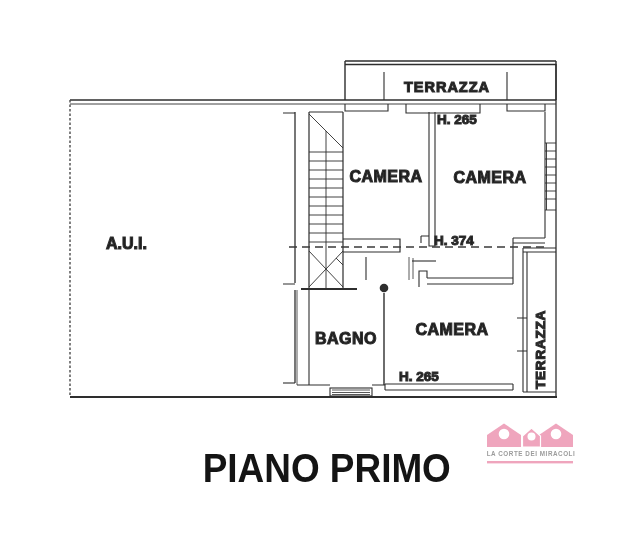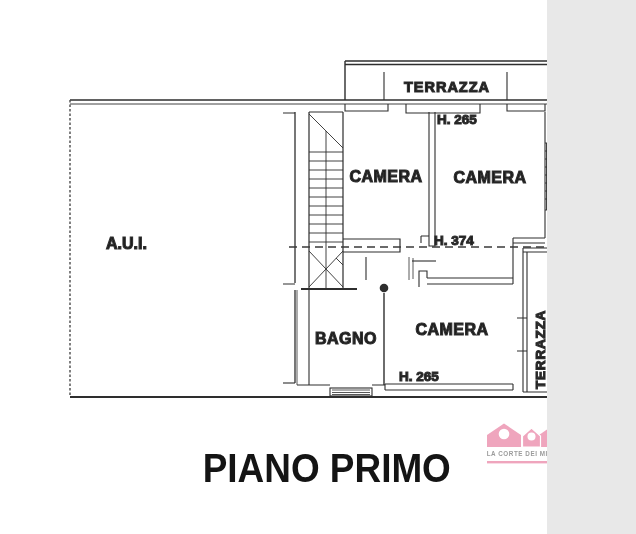--- a/index.html
+++ b/index.html
@@ -1,17 +1,17 @@
 <!DOCTYPE html>
 <html><head>
 <meta charset="utf-8">
 <style>
   html,body { margin:0; padding:0; background:#e8e8e8; }
   .stage {
-    position:relative; width:547px; height:534px; background:#ffffff;
+    position:relative; width:636px; height:534px; background:#ffffff;
     font-family:"Liberation Sans", sans-serif; overflow:hidden;
   }
   svg.plan { position:absolute; left:0; top:0; }
   svg.plan text {
     font-family:"Liberation Sans", sans-serif;
     font-weight:bold; fill:#1c1c1c;
   }
   .room-label   { font-size:16px; letter-spacing:0.5px; }
   .small-label  { font-size:13.5px; }
   .terr-label   { font-size:14.5px; letter-spacing:1px; }

